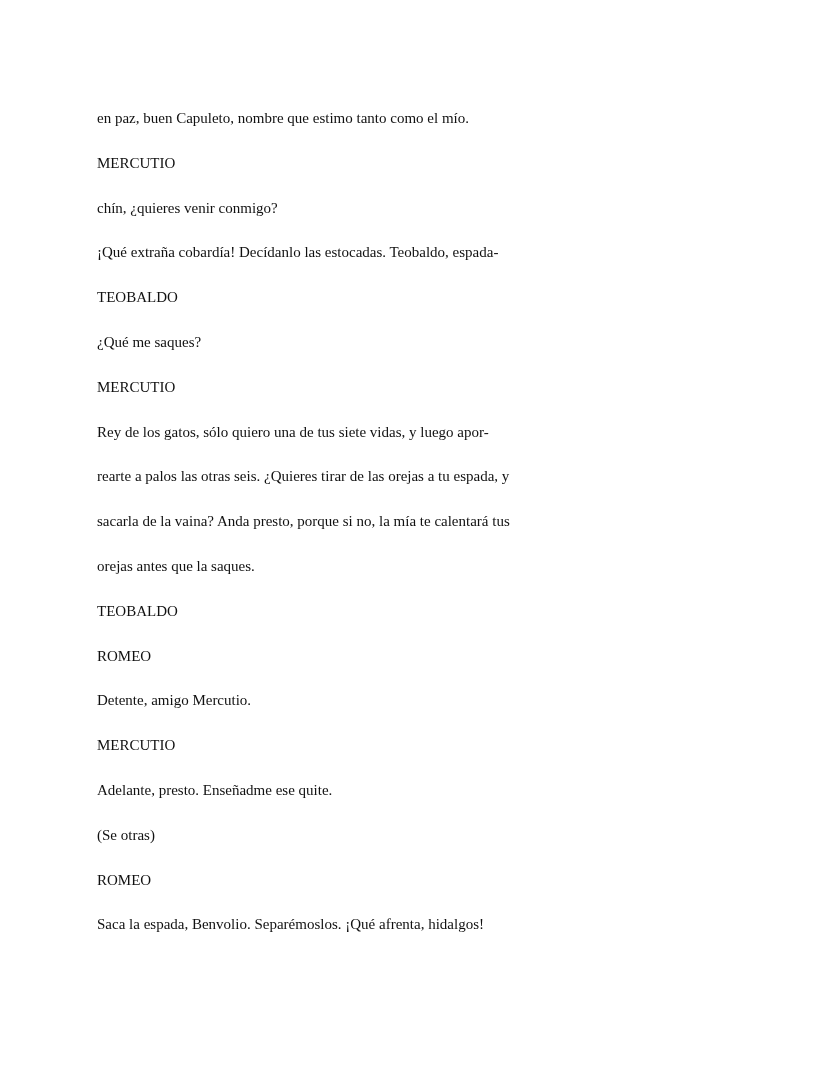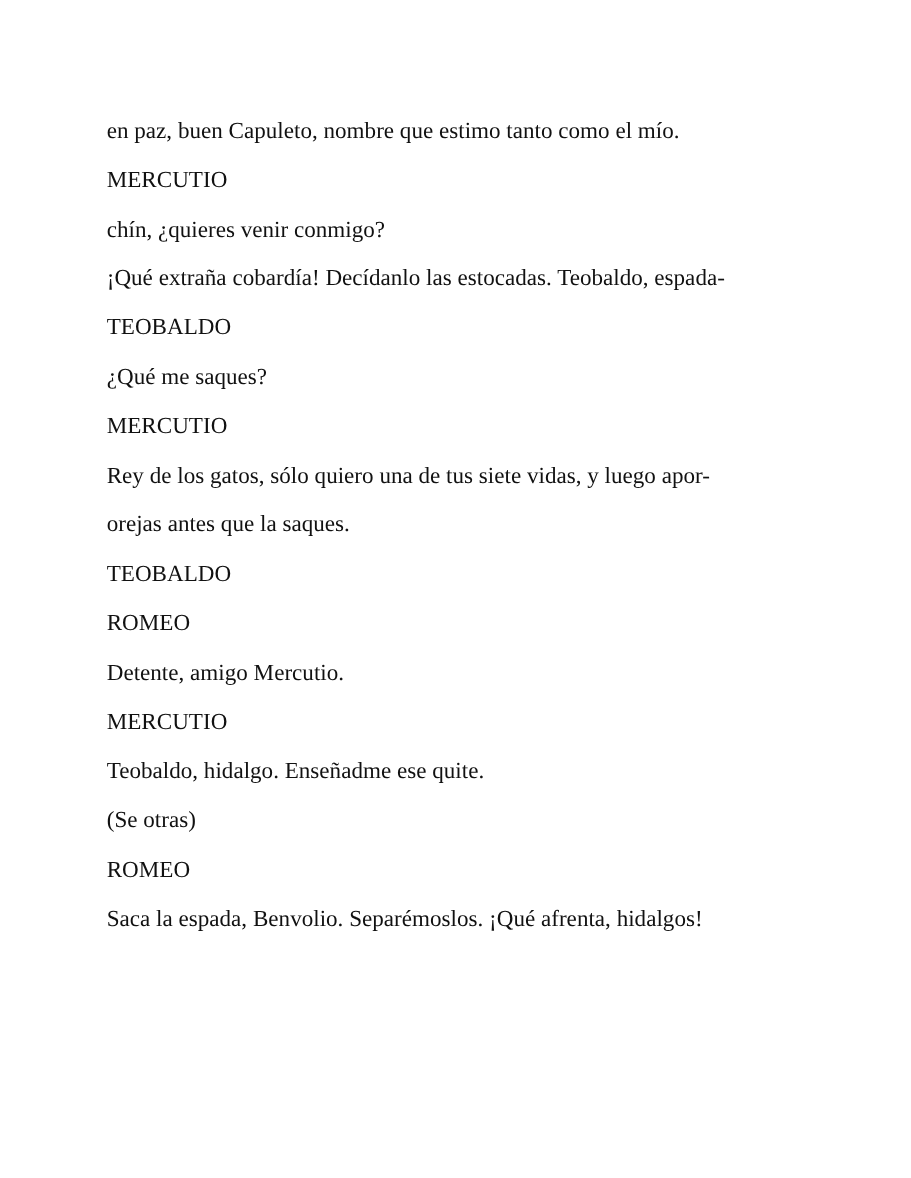--- a/index.html
+++ b/index.html
@@ -25,21 +25,21 @@
       position: absolute;
       left: 97px;
       top: 96px;
       width: 640px;
       margin: 0;
       padding: 0;
       list-style: none;
     }
     .line {
       font-family: "Liberation Serif", "DejaVu Serif", serif;
-      font-size: 21px;
+      font-size: 15px;
       line-height: 44.8px;
       height: 44.8px;
       color: #111111;
       white-space: nowrap;
       margin: 0;
       padding: 0;
     }
   </style>
 </head>
 <body>
@@ -47,23 +47,25 @@
 <div class="page">
   <div class="lines">
     <p class="line">en paz, buen Capuleto, nombre que estimo tanto como el mío.</p>
     <p class="line">MERCUTIO</p>
     <p class="line">chín, ¿quieres venir conmigo?</p>
     <p class="line">¡Qué extraña cobardía! Decídanlo las estocadas. Teobaldo, espada-</p>
     <p class="line">TEOBALDO</p>
     <p class="line">¿Qué me saques?</p>
     <p class="line">MERCUTIO</p>
     <p class="line">Rey de los gatos, sólo quiero una de tus siete vidas, y luego apor-</p>
+    <p class="line">rearte a palos las otras seis. ¿Quieres tirar de las orejas a tu espada, y</p>
+    <p class="line">sacarla de la vaina? Anda presto, porque si no, la mía te calentará tus</p>
     <p class="line">orejas antes que la saques.</p>
     <p class="line">TEOBALDO</p>
     <p class="line">ROMEO</p>
     <p class="line">Detente, amigo Mercutio.</p>
     <p class="line">MERCUTIO</p>
-    <p class="line">Teobaldo, hidalgo. Enseñadme ese quite.</p>
+    <p class="line">Adelante, presto. Enseñadme ese quite.</p>
     <p class="line">(Se otras)</p>
     <p class="line">ROMEO</p>
     <p class="line">Saca la espada, Benvolio. Separémoslos. ¡Qué afrenta, hidalgos!</p>
   </div>
 </div>
 
 </body></html>

